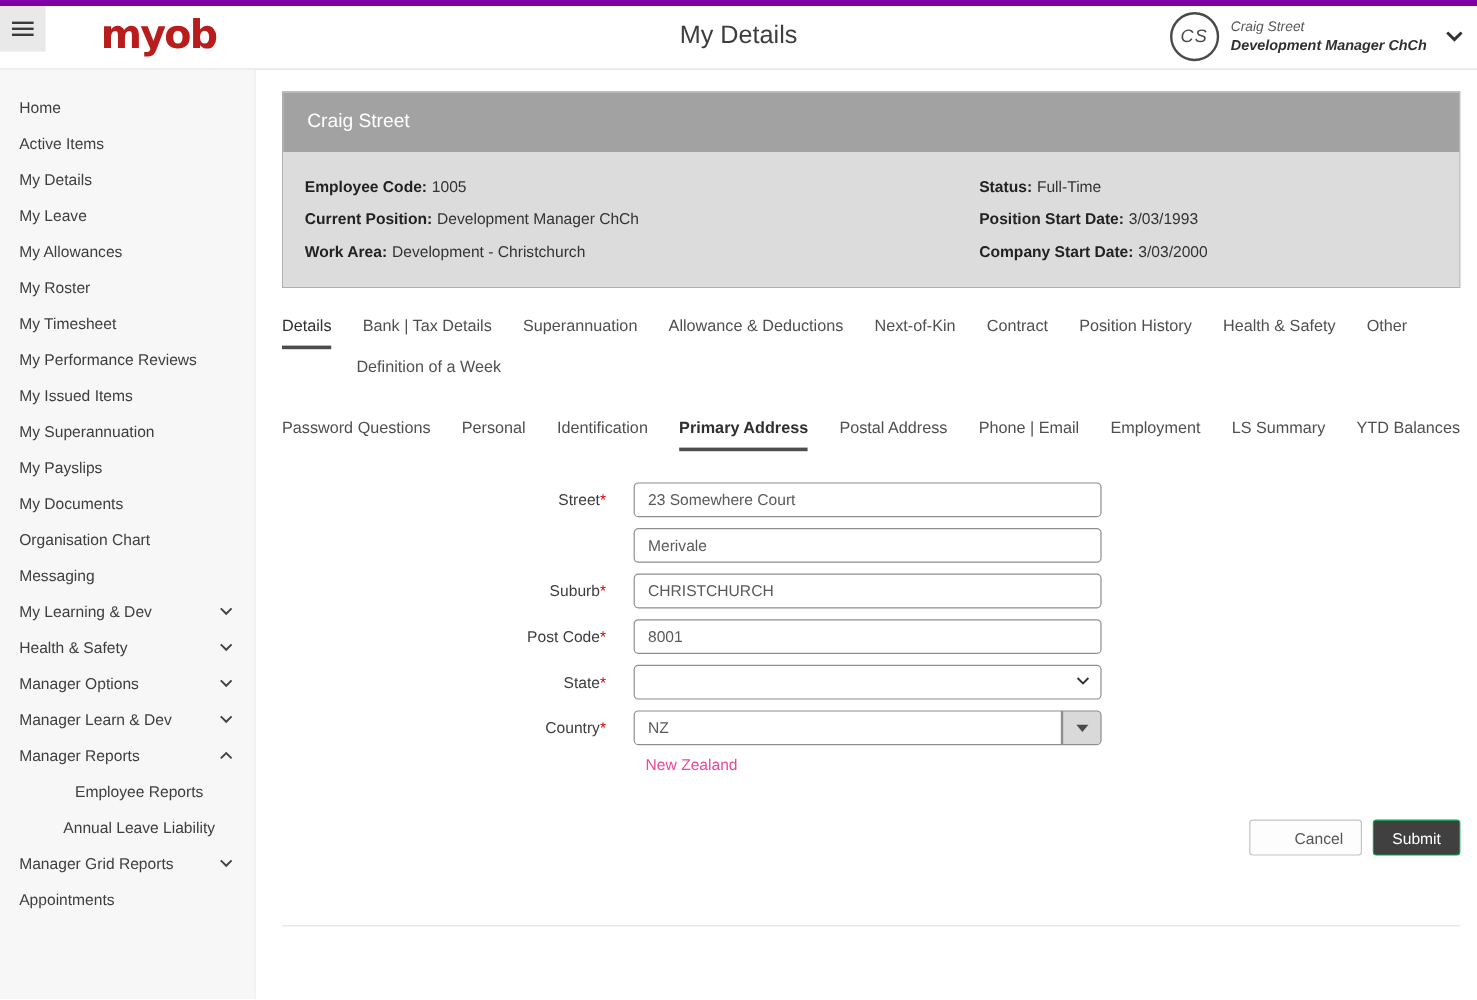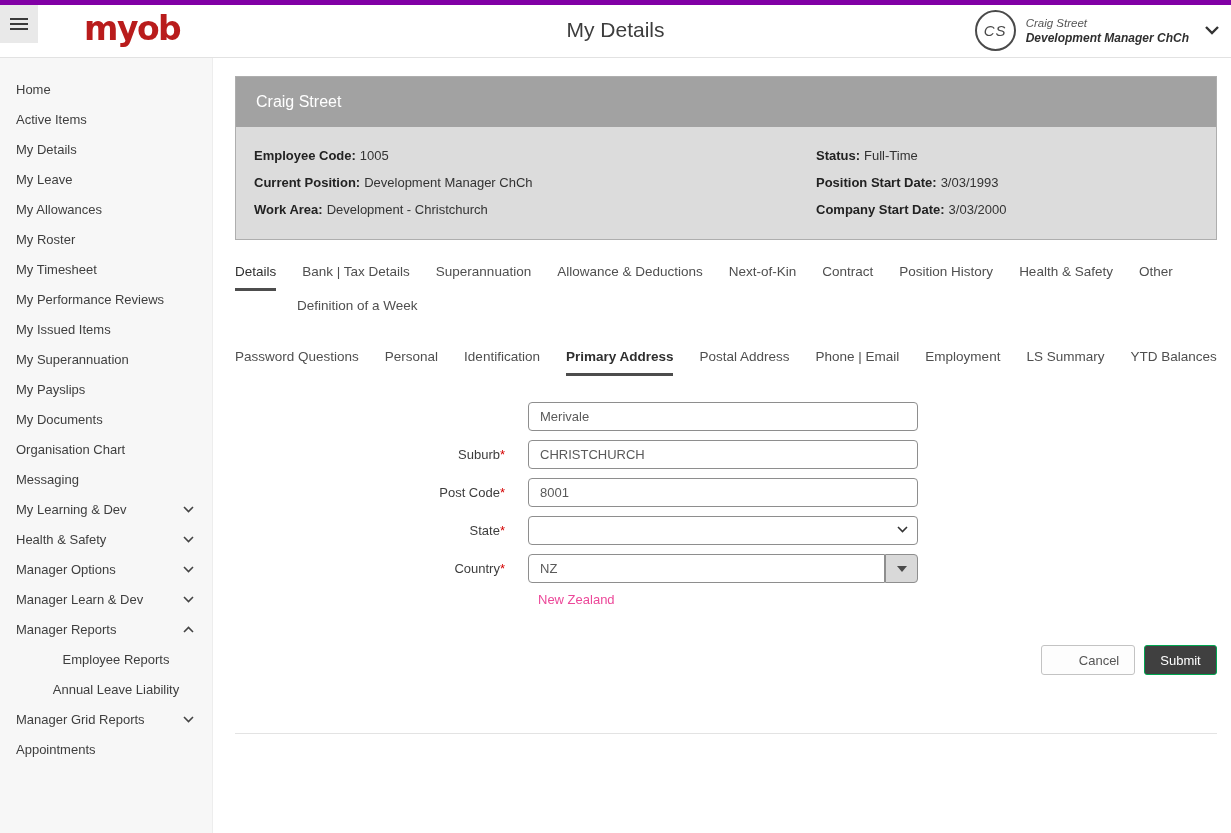--- a/index.html
+++ b/index.html
@@ -255,20 +255,24 @@
         <div class="tab active">Primary Address</div>
         <div class="tab">Postal Address</div>
         <div class="tab">Phone | Email</div>
         <div class="tab">Employment</div>
         <div class="tab">LS Summary</div>
         <div class="tab">YTD Balances</div>
       </div>
 
       <div class="detail-form">
         <div class="f-row">
+          <div class="f-label"><span>Street</span><span class="f-star">*</span></div>
+          <div class="f-ctrl"><input class="txt-input" type="text" value="23 Somewhere Court" style=""></div>
+        </div>
+        <div class="f-row">
           <div class="f-label"><span></span><span class="f-star"></span></div>
           <div class="f-ctrl"><input class="txt-input" type="text" value="Merivale" style=""></div>
         </div>
         <div class="f-row">
           <div class="f-label"><span>Suburb</span><span class="f-star">*</span></div>
           <div class="f-ctrl"><input class="txt-input" type="text" value="CHRISTCHURCH" style=""></div>
         </div>
         <div class="f-row">
           <div class="f-label"><span>Post Code</span><span class="f-star">*</span></div>
           <div class="f-ctrl"><input class="txt-input" type="text" value="8001" style=""></div>

